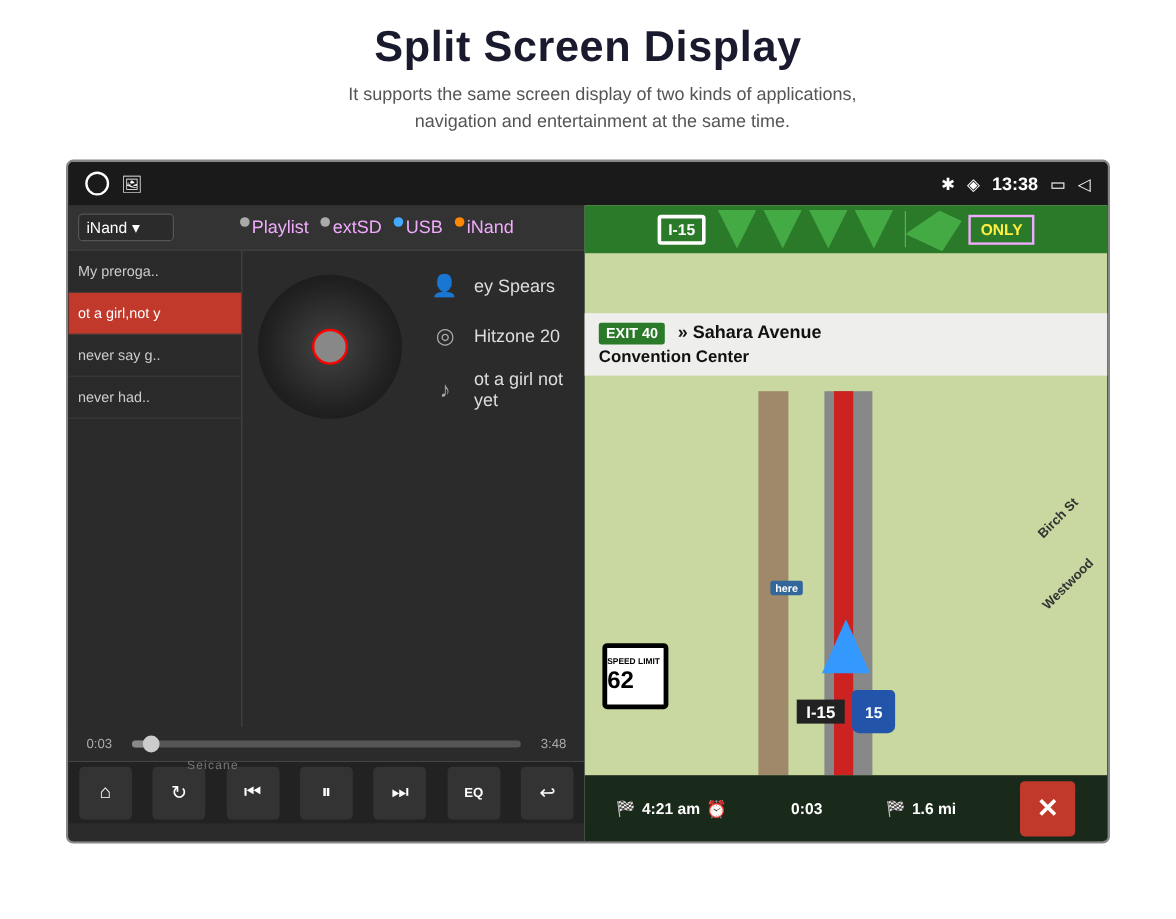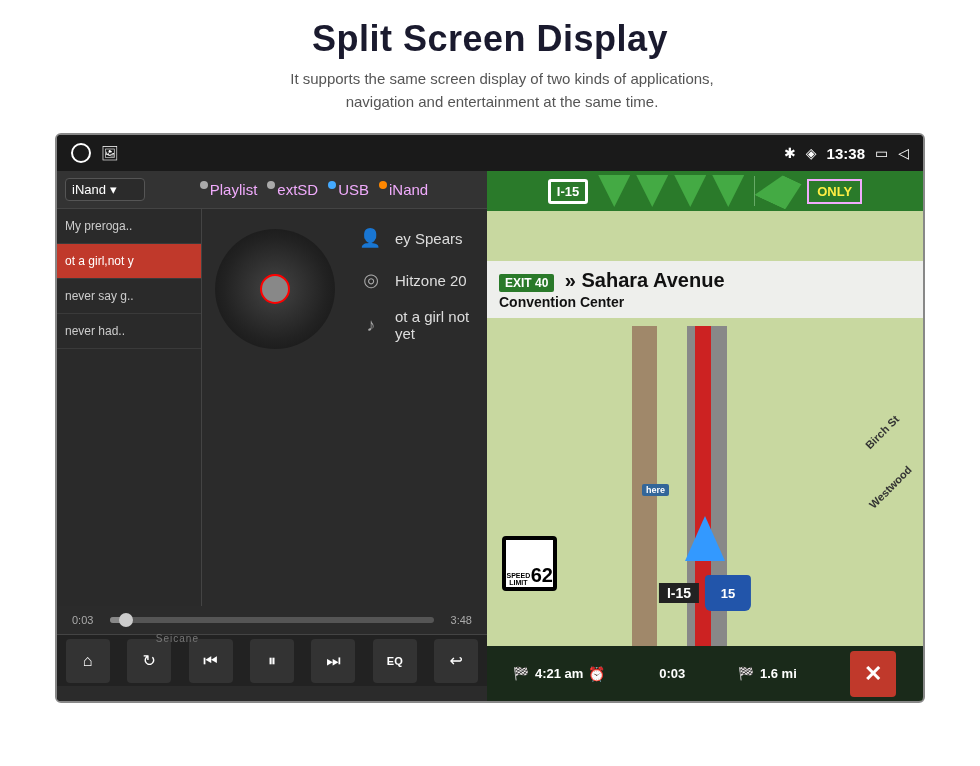--- a/index.html
+++ b/index.html
@@ -397,21 +397,21 @@
       color: white;
       font-size: 12px;
       font-weight: bold;
       padding: 2px 6px;
       border-radius: 2px;
       display: inline-block;
       margin-right: 6px;
     }
 
     .exit-text {
-      font-size: 20px;
+      font-size: 15px;
       font-weight: bold;
       color: #111;
     }
 
     .exit-subtext {
       font-size: 14px;
       font-weight: bold;
       color: #111;
       display: block;
       margin-top: 2px;
@@ -421,22 +421,22 @@
     .speed-sign {
       position: absolute;
       bottom: 110px;
       left: 15px;
       width: 55px;
       height: 55px;
       background: white;
       border: 4px solid black;
       border-radius: 4px;
       display: flex;
-      flex-direction: row;
-      align-items: flex-end;
+      flex-direction: column;
+      align-items: flex-start;
       justify-content: center;
     }
 
     .speed-limit-label {
       font-size: 7px;
       font-weight: bold;
       color: #000;
       text-align: center;
       line-height: 1.1;
     }
@@ -473,21 +473,21 @@
 
     .i15-text {
       font-size: 14px;
       font-weight: bold;
       color: #fff;
       background: #222;
       padding: 2px 8px;
     }
 
     .i15-shield {
-      width: 46px;
+      width: 36px;
       height: 36px;
       background: #2255aa;
       border-radius: 4px 4px 6px 6px;
       display: flex;
       align-items: center;
       justify-content: center;
       color: white;
       font-size: 13px;
       font-weight: bold;
     }

